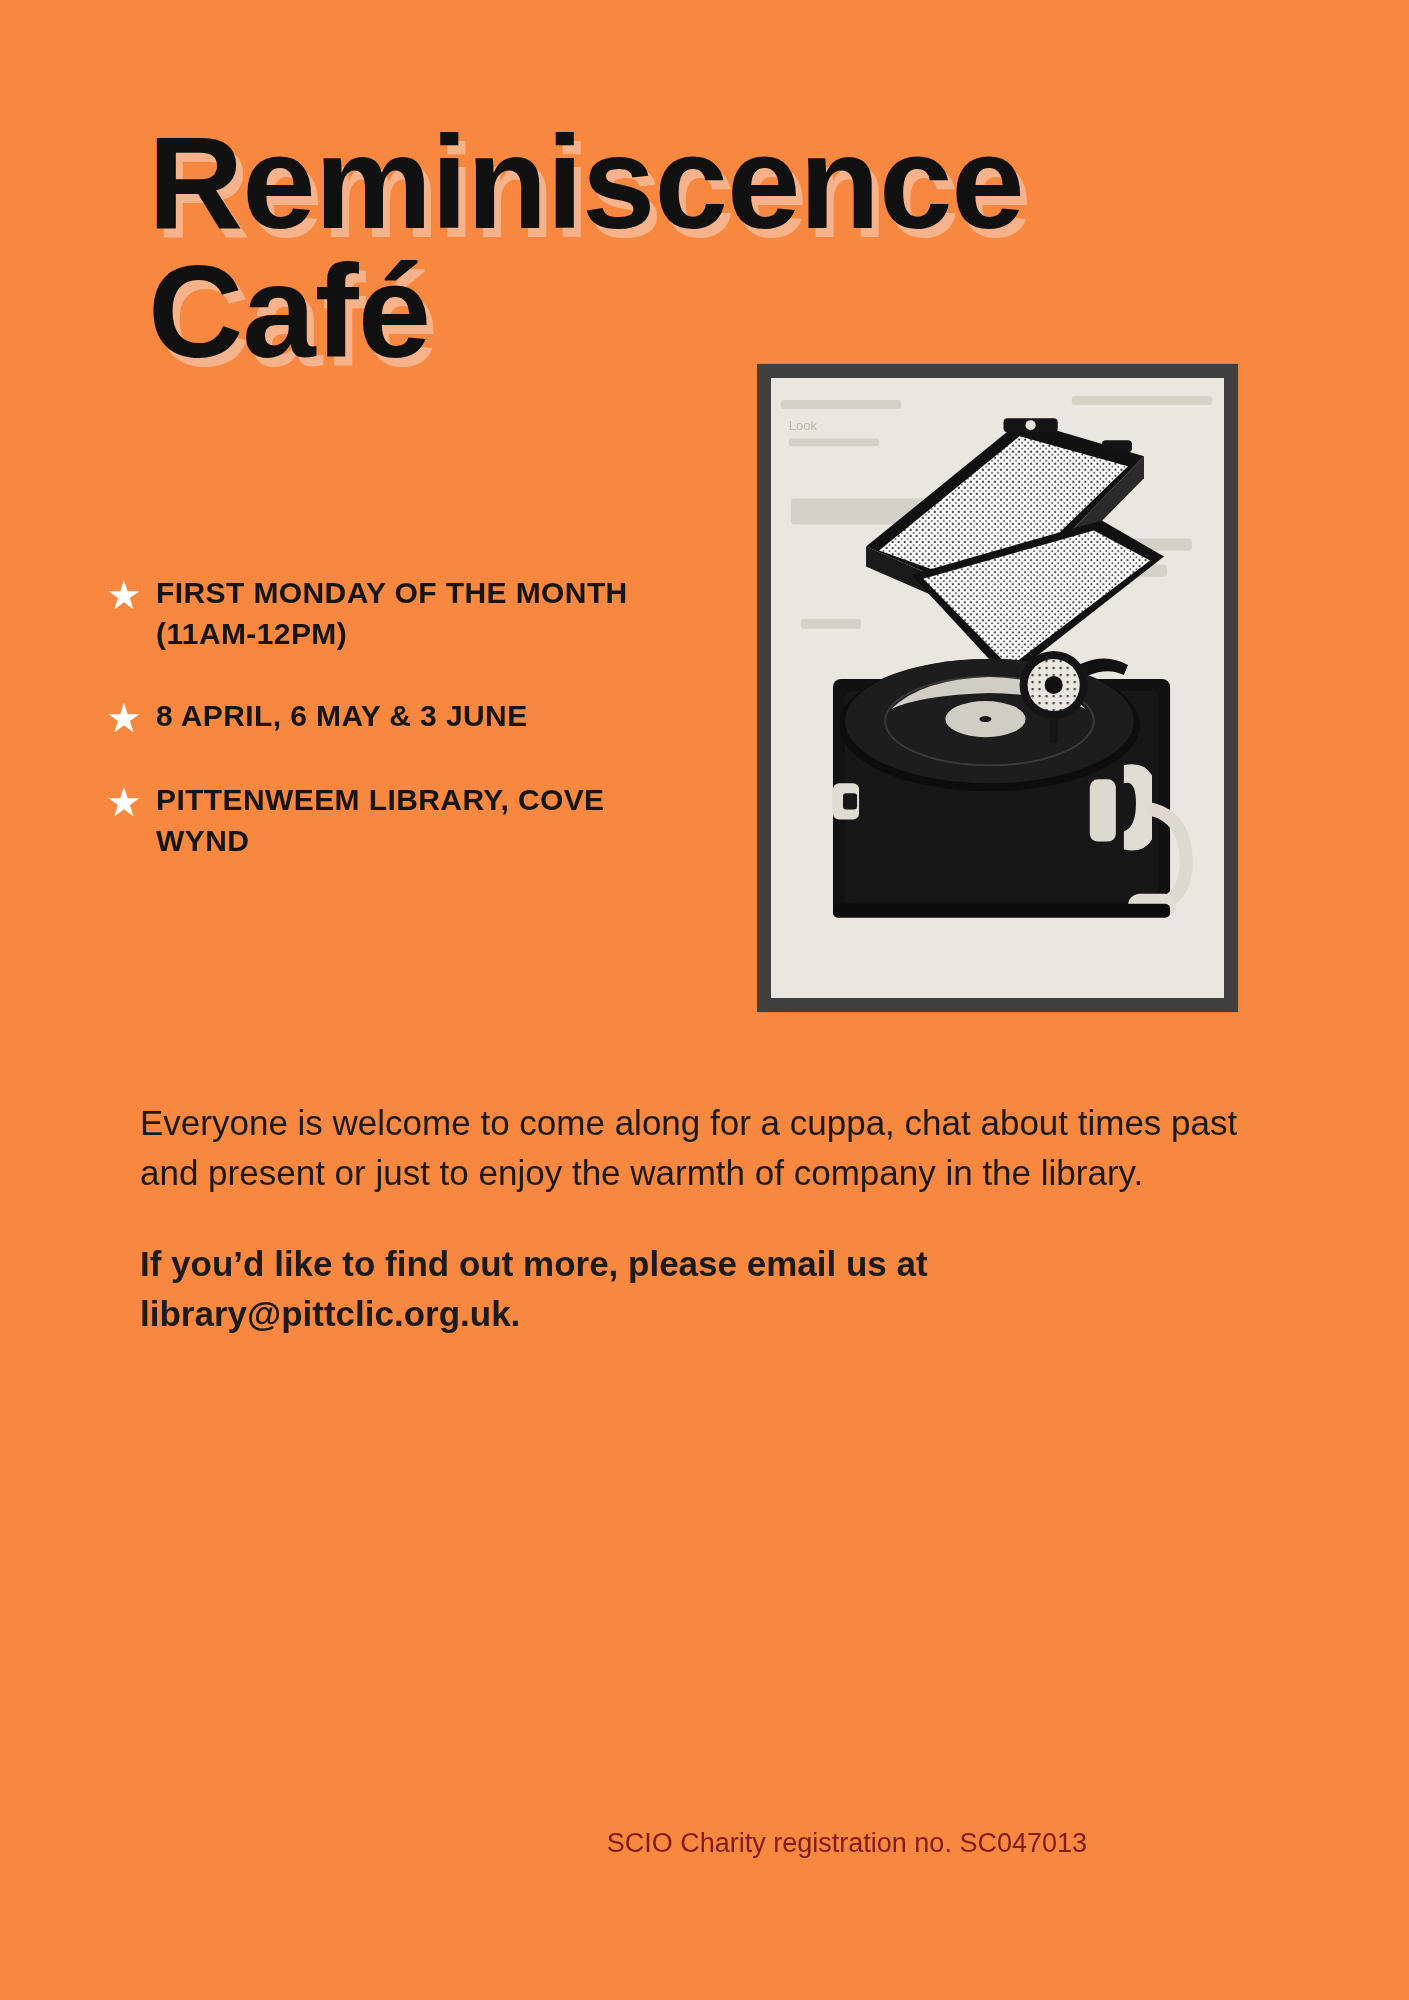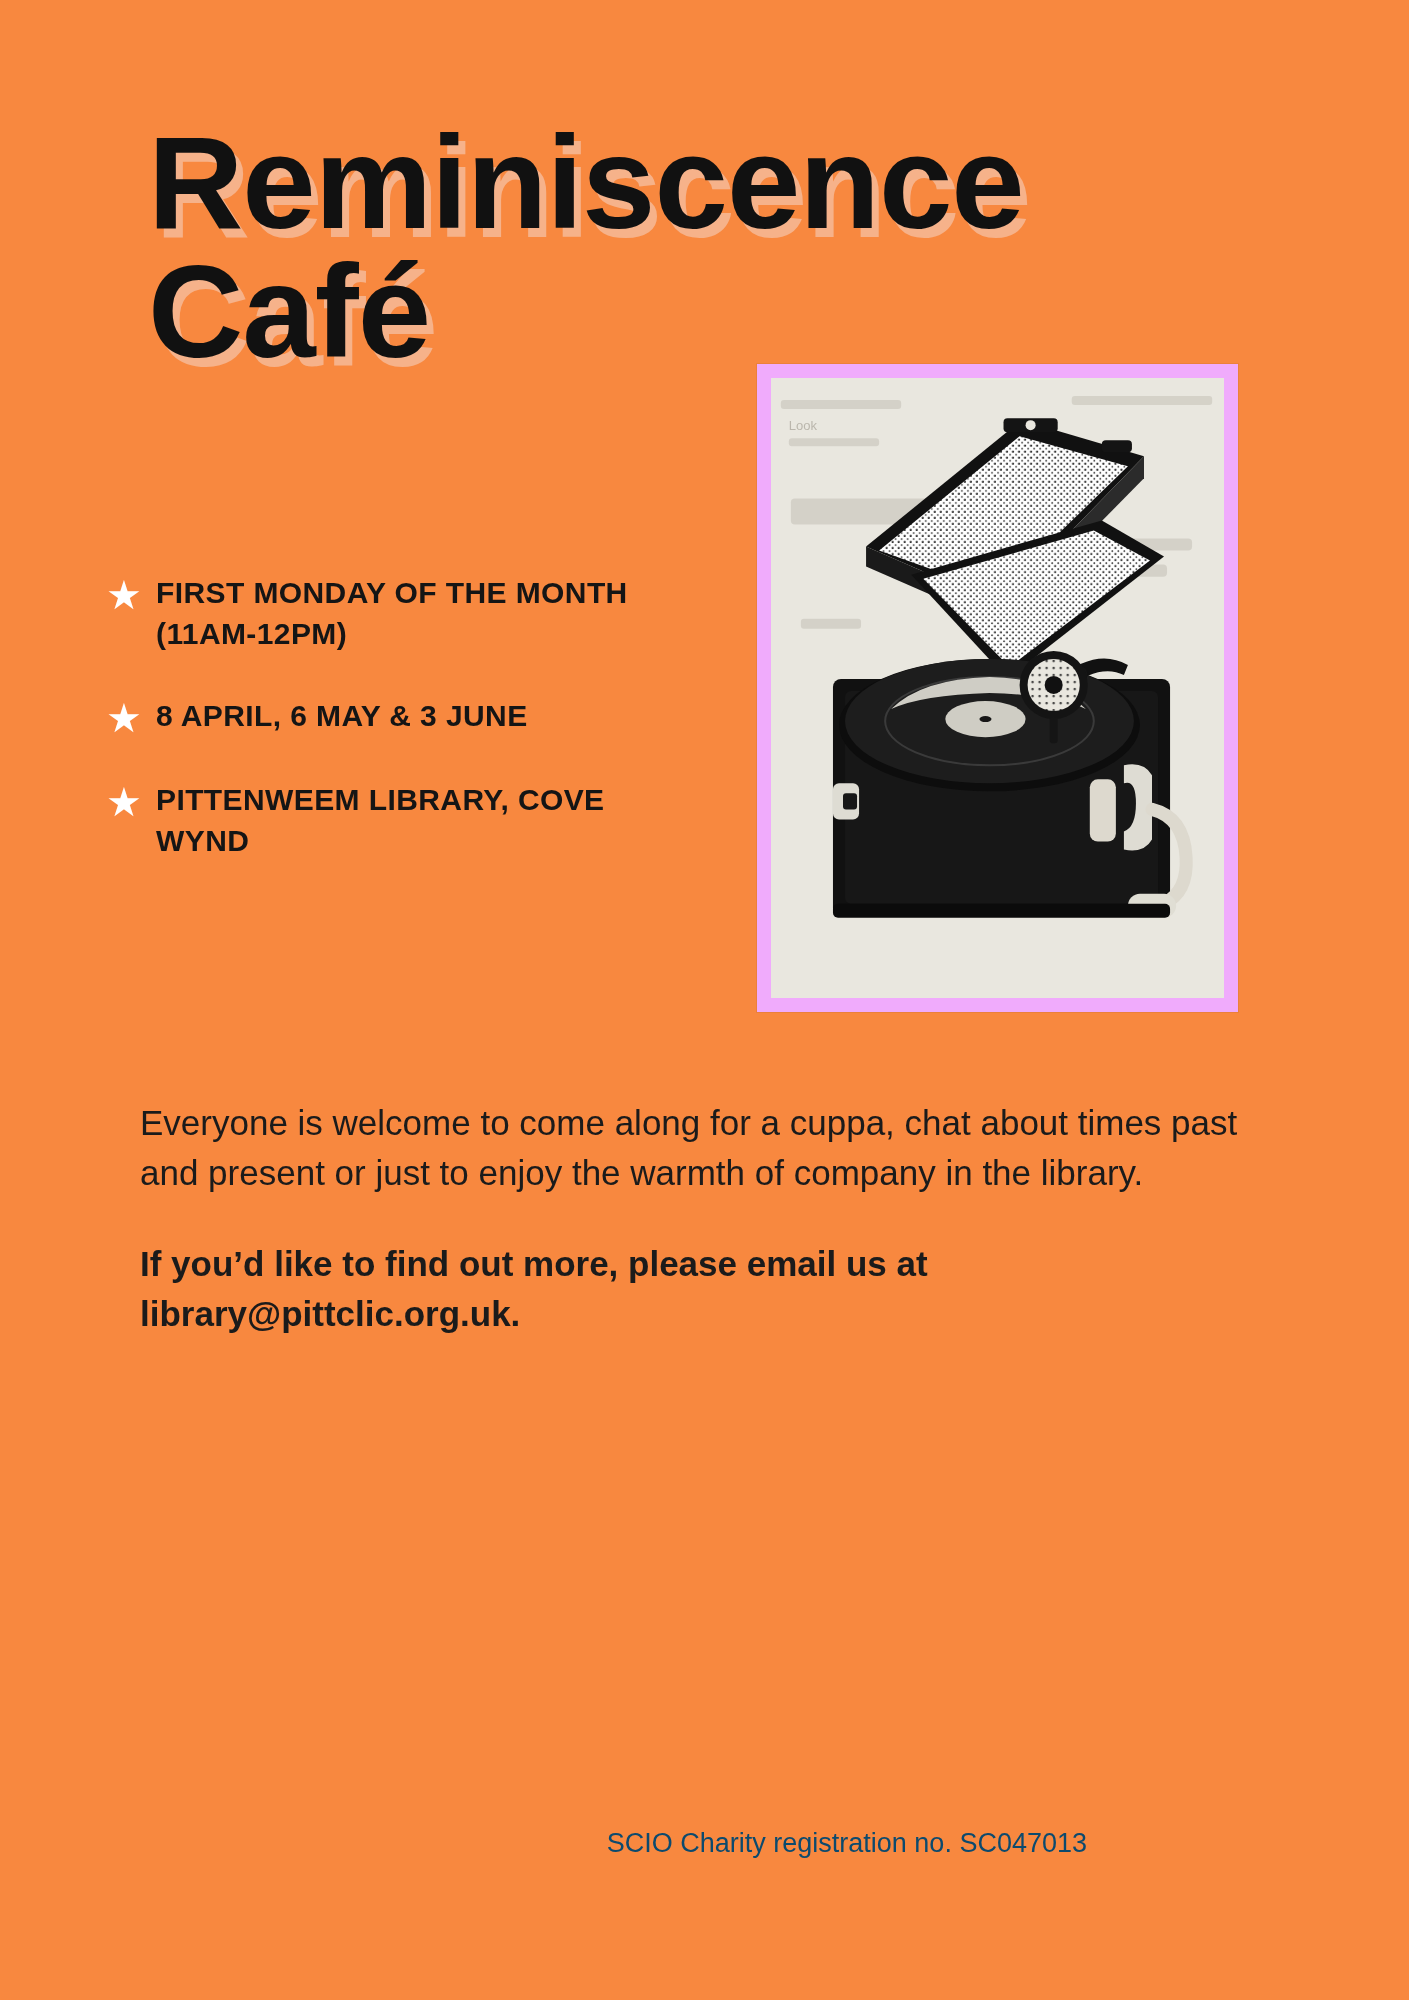--- a/index.html
+++ b/index.html
@@ -85,21 +85,21 @@
     padding-top: 2px;
   }
 
   
   .photo-frame {
     position: absolute;
     left: 757px;
     top: 364px;
     width: 481px;
     height: 648px;
-    background: #f0abfc;
+    background: #404040;
     padding: 14px;
     box-shadow: 0 0 0 1px rgba(0,0,0,0.05);
   }
   .photo-inner {
     position: relative;
     width: 100%;
     height: 100%;
     background: #e7e5dd;
     overflow: hidden;
   }
@@ -122,21 +122,21 @@
   .body-copy p.strong {
     font-weight: bold;
     margin-bottom: 0;
   }
 
   .footer-note {
     position: absolute;
     right: 144px;
     top: 1828px;
     font-size: 27px;
-    color: #0c4a6e;
+    color: #7f1d1d;
     text-align: left;
   }
 </style>
 </head>
 <body>
 
 <div class="poster">
 
   <div class="title-block">
     <div class="title-line">

